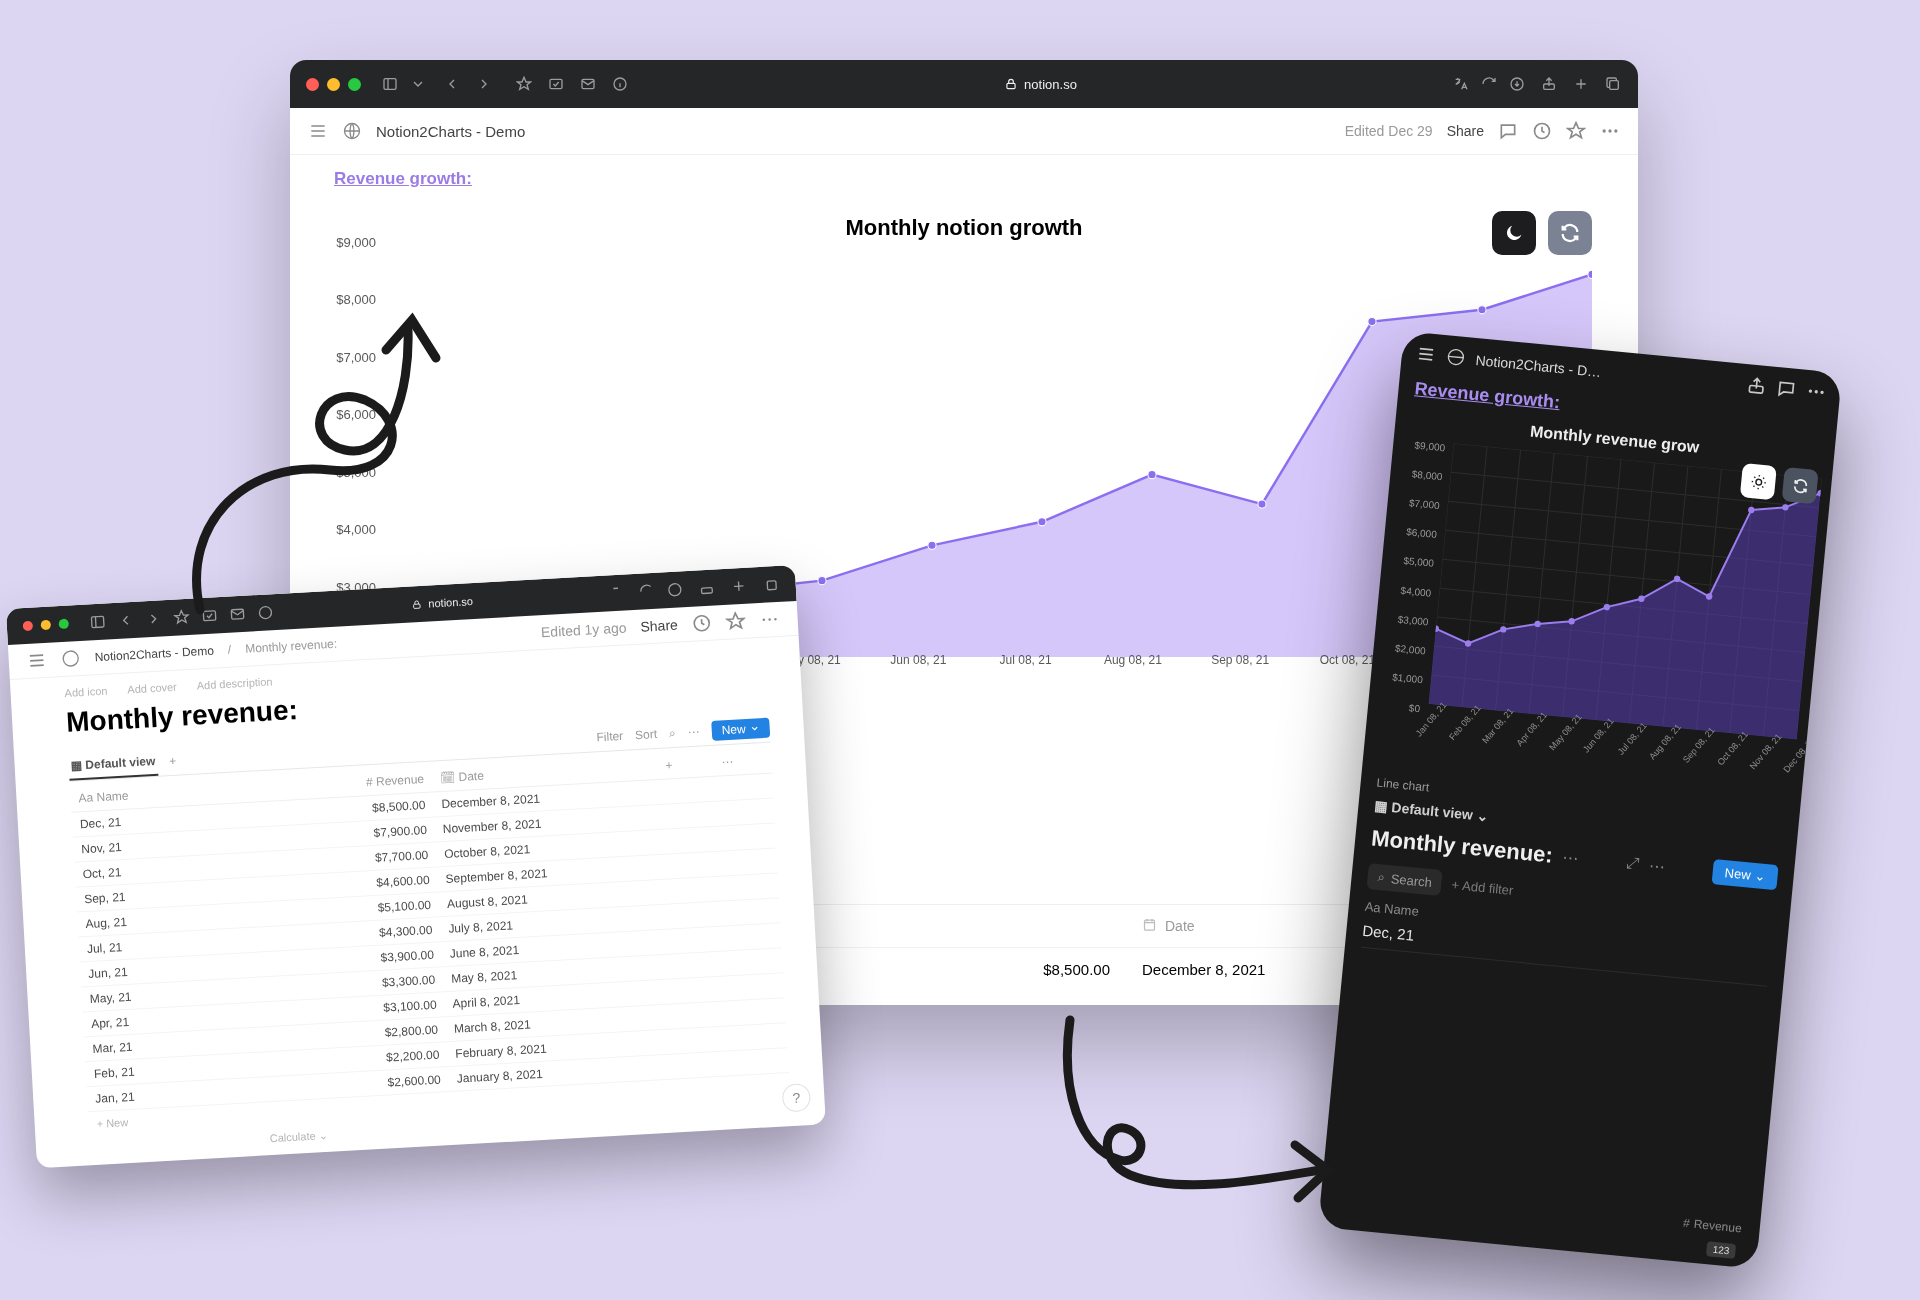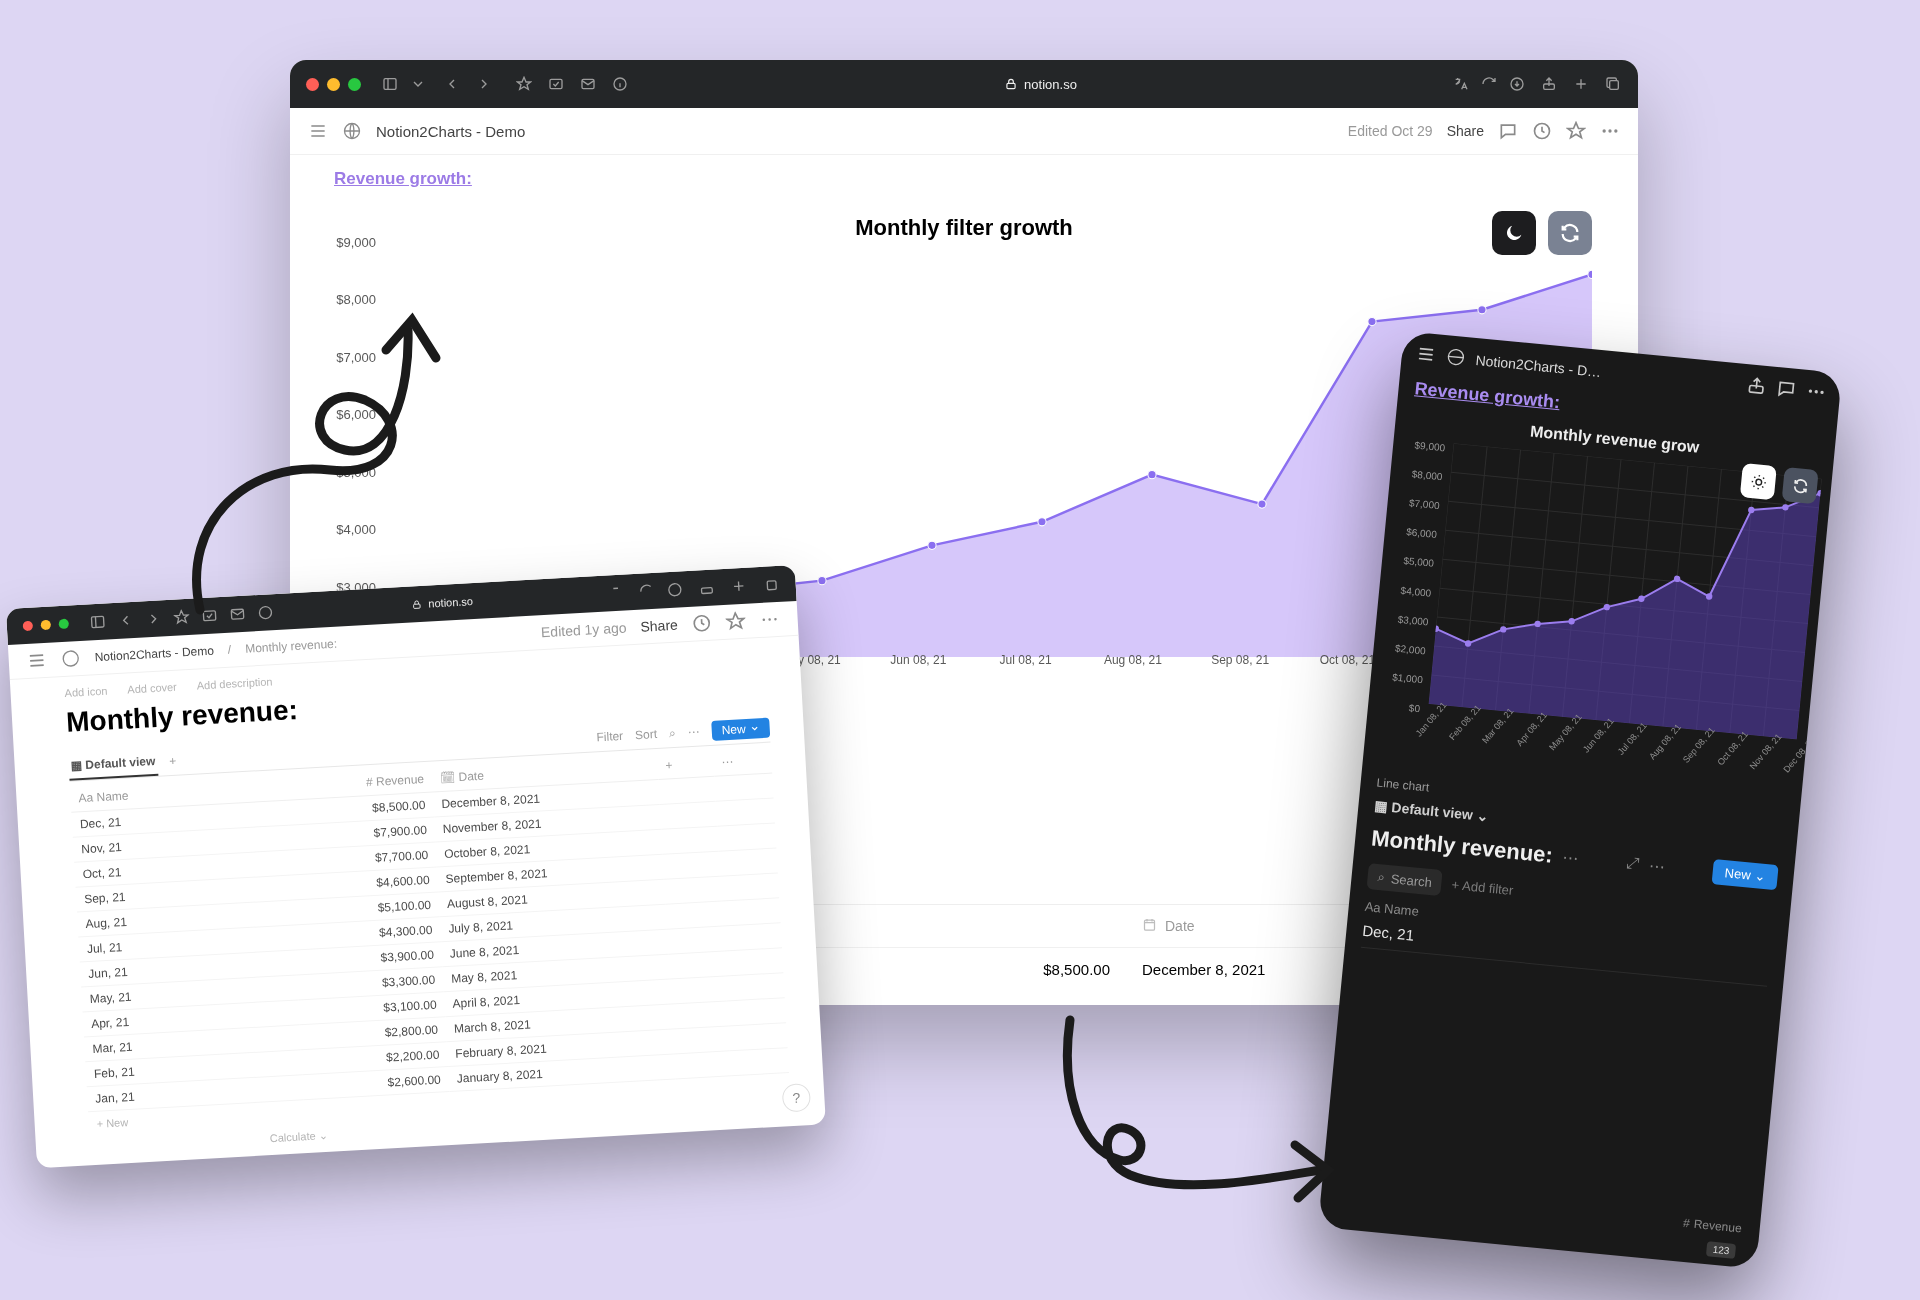--- a/index.html
+++ b/index.html
@@ -211,21 +211,21 @@
   <div class="page-bar">
     <span class="ic"><svg viewBox="0 0 24 24" fill="none" stroke="currentColor" stroke-width="2">
           <path d="M4 6h16M4 12h16M4 18h16"></path>
         </svg></span>
     <span class="ic"><svg viewBox="0 0 24 24" fill="none" stroke="currentColor" stroke-width="1.6">
           <circle cx="12" cy="12" r="9"></circle>
           <path d="M3 12h18M12 3c3 3 3 15 0 18M12 3c-3 3-3 15 0 18"></path>
         </svg></span>
     <span>Notion2Charts - Demo</span>
     <div class="spacer"></div>
-    <span class="meta">Edited Oct 29</span>
+    <span class="meta">Edited Dec 29</span>
     <span class="act">Share</span>
     <span class="ic"><svg viewBox="0 0 24 24" fill="none" stroke="currentColor" stroke-width="2">
           <path d="M4 5h16v11H9l-5 4z"></path>
         </svg></span>
     <span class="ic"><svg viewBox="0 0 24 24" fill="none" stroke="currentColor" stroke-width="2">
           <circle cx="12" cy="12" r="9"></circle>
           <path d="M12 7v5l3 2"></path>
         </svg></span>
     <span class="ic"><svg viewBox="0 0 24 24" fill="none" stroke="currentColor" stroke-width="2">
           <path d="M12 2l3 7h7l-5.5 4 2 7L12 16l-6.5 4 2-7L2 9h7z"></path>
@@ -233,21 +233,21 @@
     <span class="ic"><svg viewBox="0 0 24 24" fill="currentColor">
           <circle cx="5" cy="12" r="2"></circle>
           <circle cx="12" cy="12" r="2"></circle>
           <circle cx="19" cy="12" r="2"></circle>
         </svg></span>
   </div>
 
   <span class="crumb">Revenue growth:</span>
 
   <div class="chart-wrap">
-    <div class="chart-title">Monthly filter growth</div>
+    <div class="chart-title">Monthly notion growth</div>
     <div class="chart-btns">
       <div class="chart-btn dark">
           <svg viewBox="0 0 24 24" fill="currentColor">
             <path d="M20 14a8 8 0 11-10-10 7 7 0 0010 10z"></path>
           </svg>
         </div>
       <div class="chart-btn grey">
           <svg viewBox="0 0 24 24" fill="none" stroke="currentColor" stroke-width="2.4">
             <path d="M20 11A8 8 0 006 6l-2 2M4 13a8 8 0 0014 5l2-2"></path>
             <path d="M4 4v4h4M20 20v-4h-4"></path>

